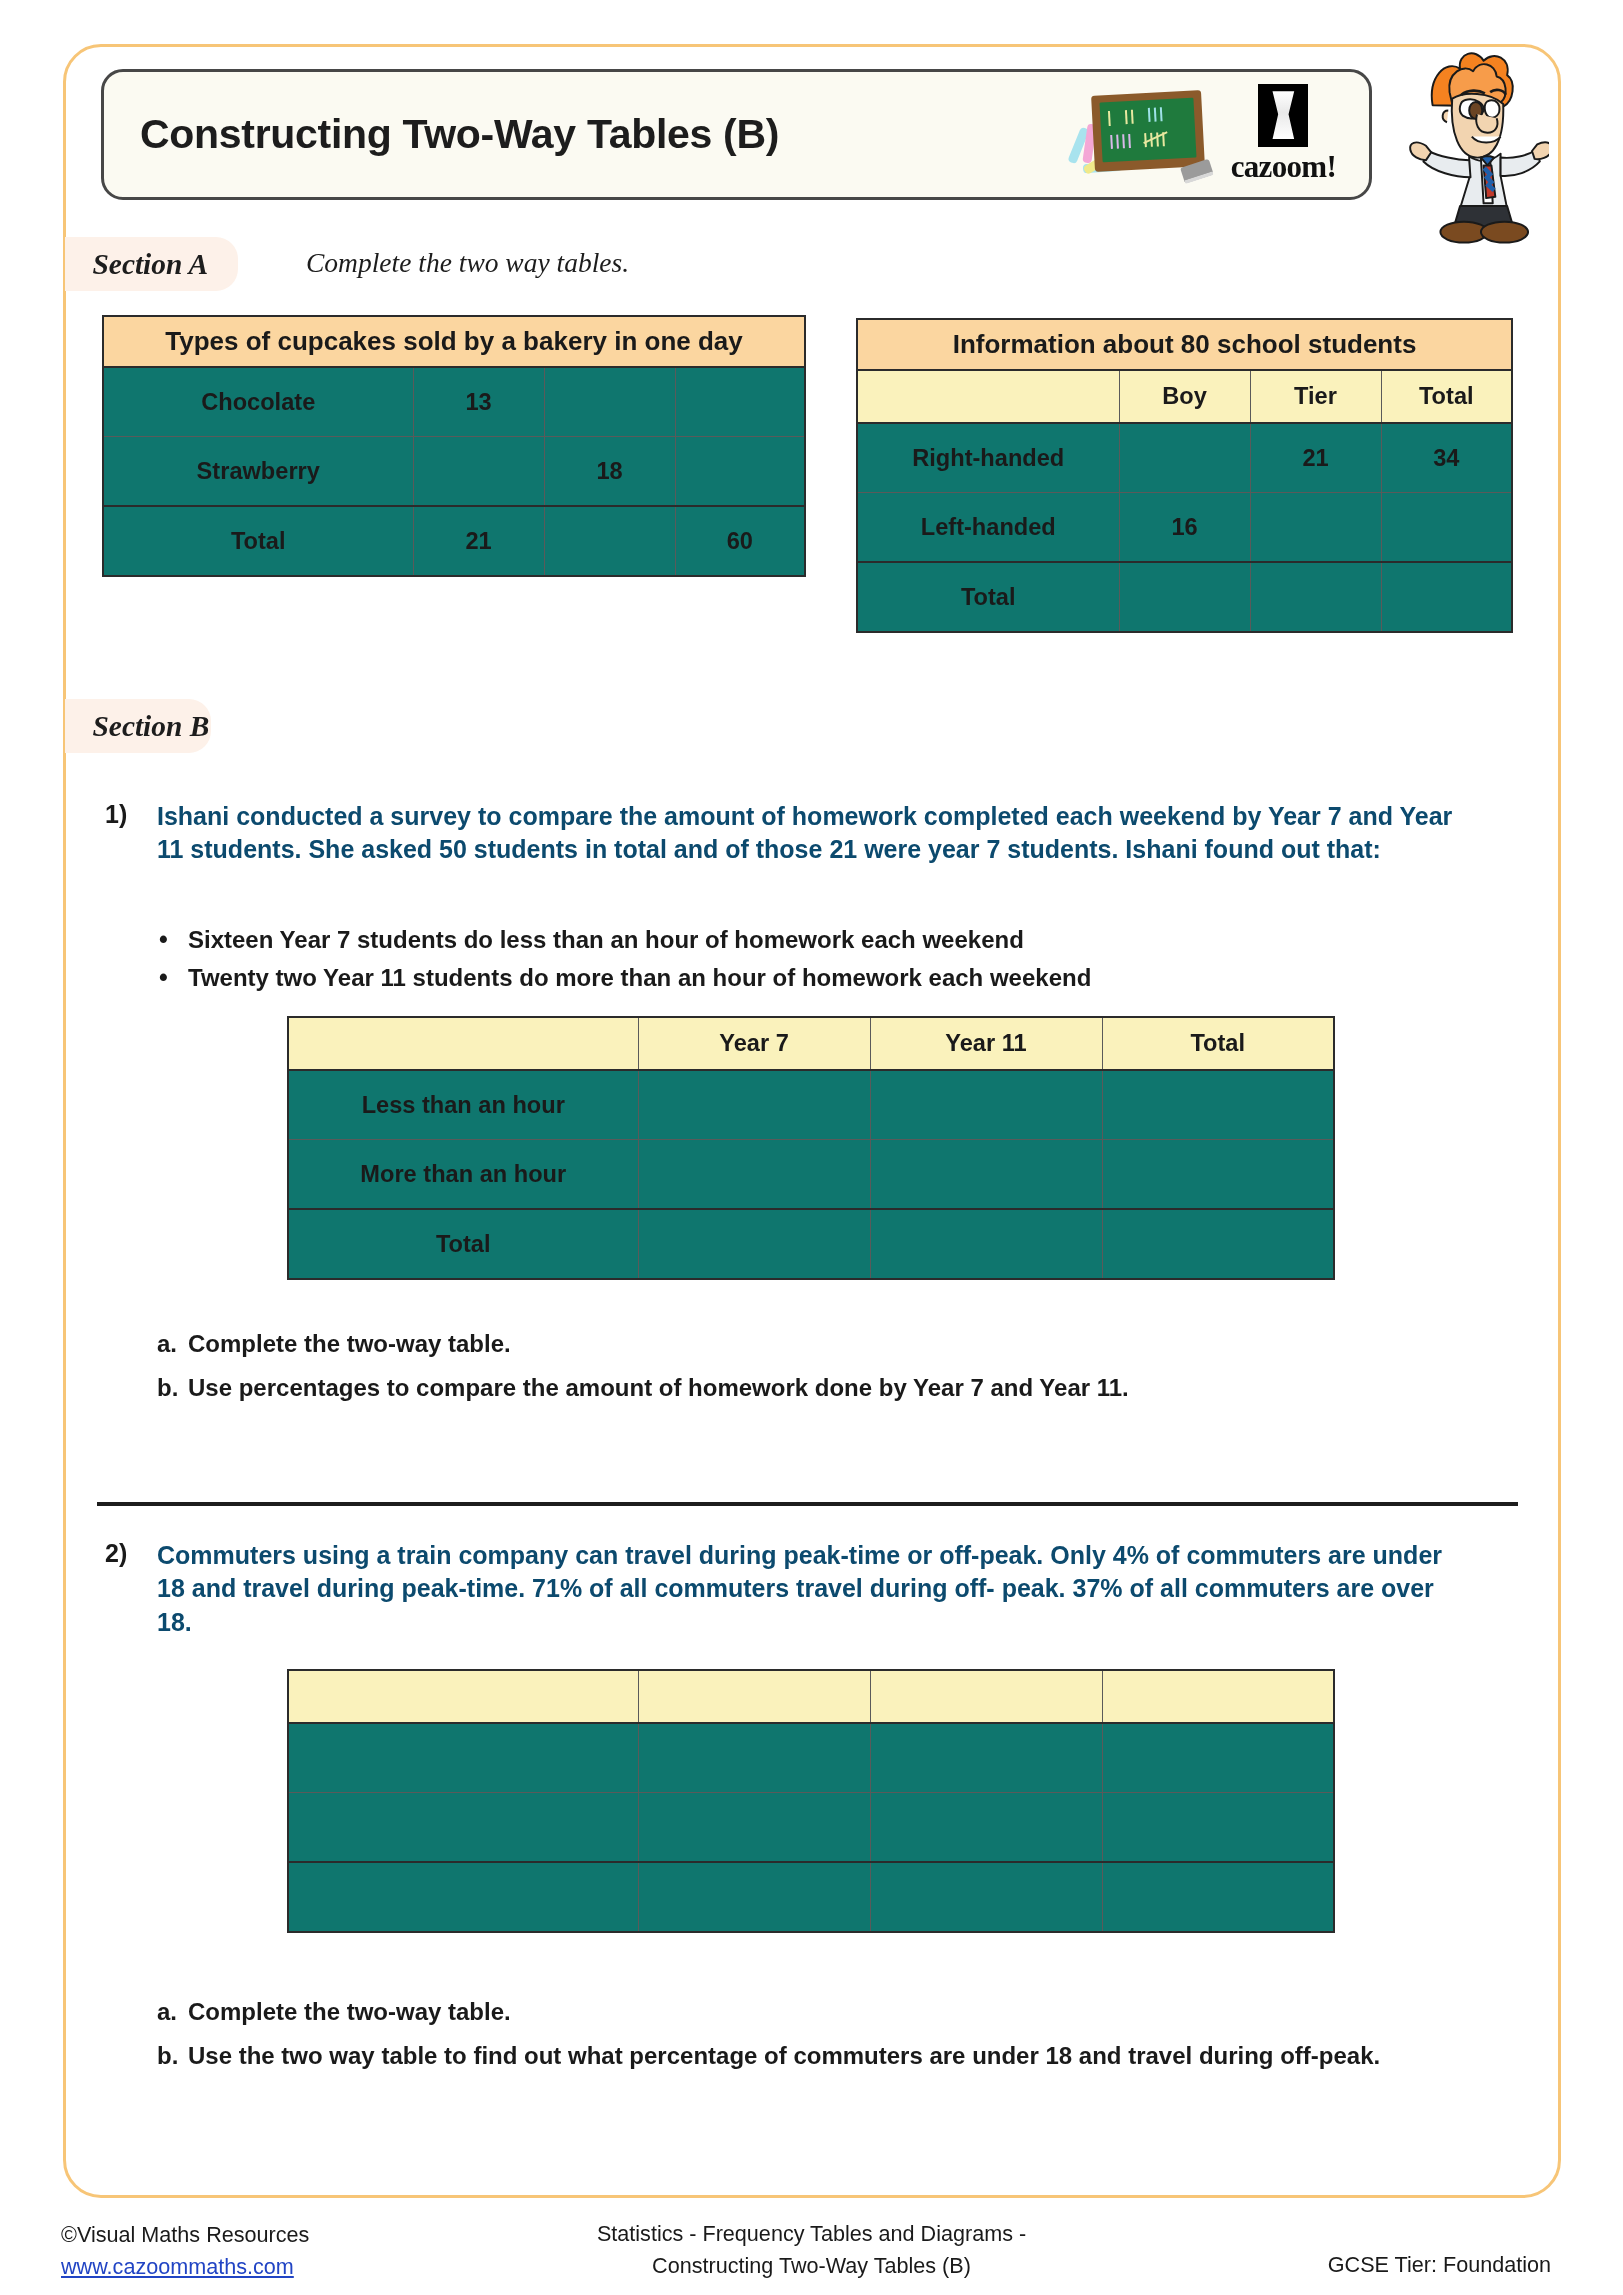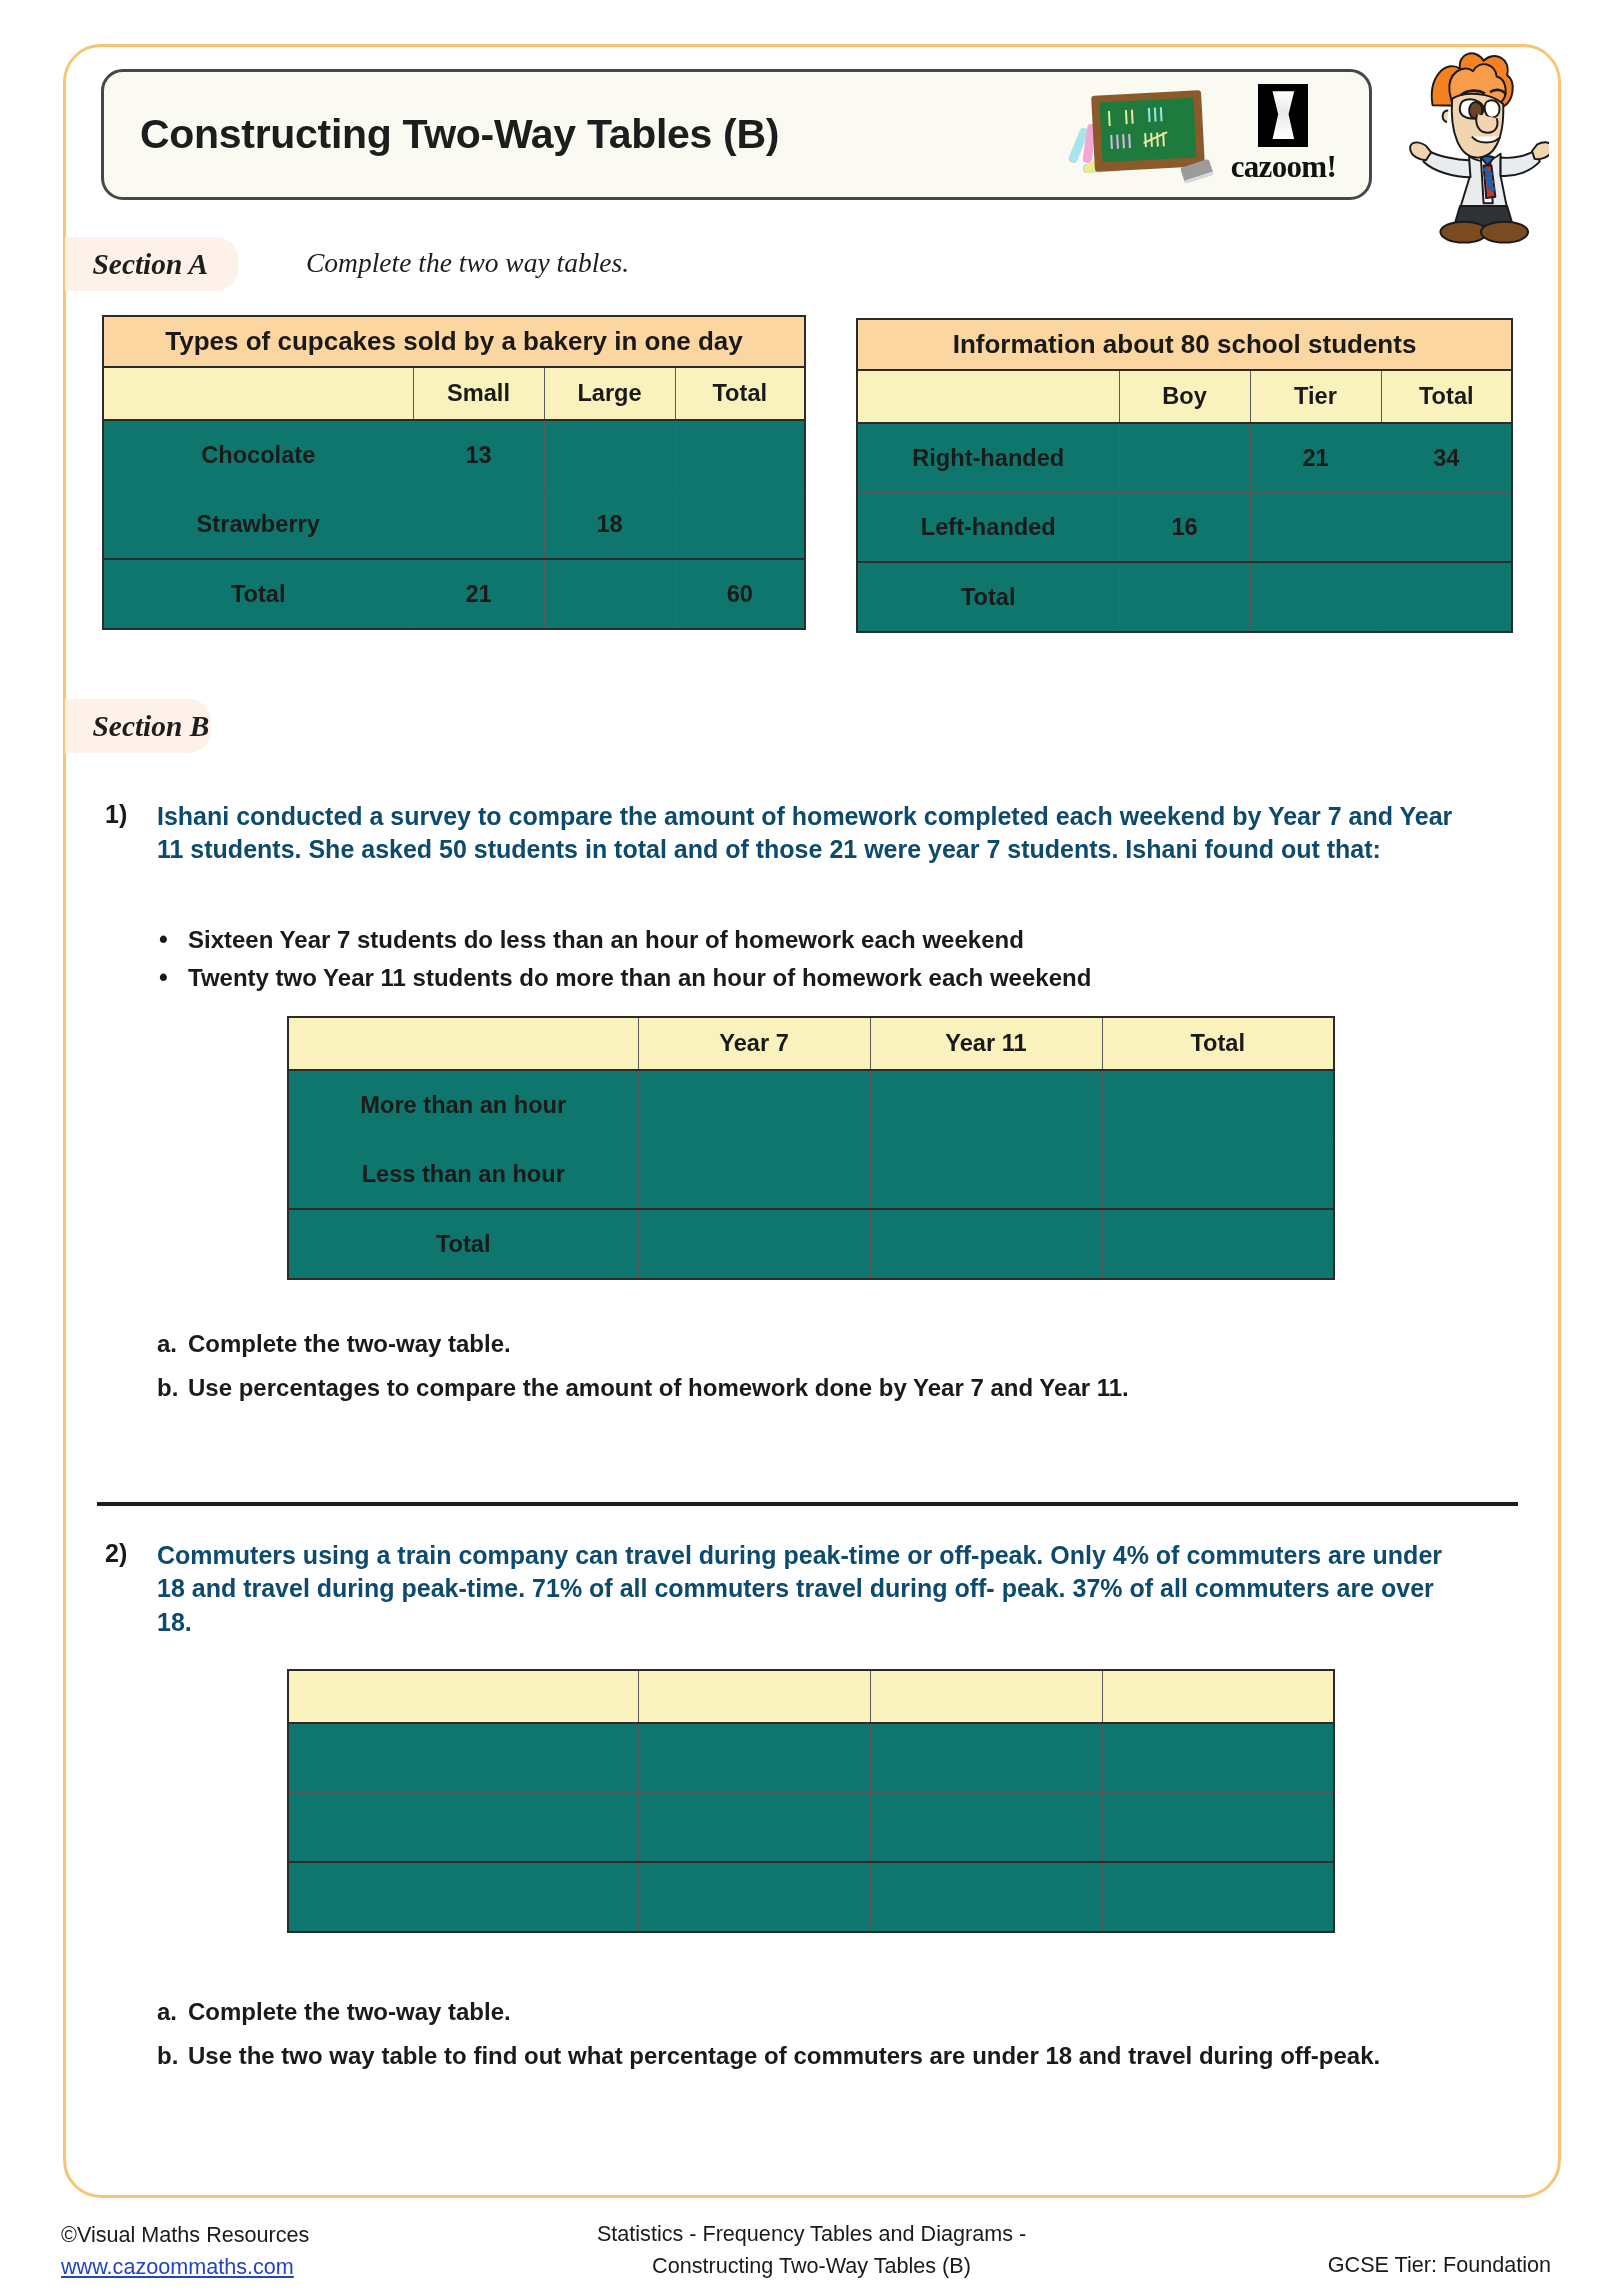--- a/index.html
+++ b/index.html
@@ -276,26 +276,20 @@
       <col style="width:310px">
       <col style="width:131px">
       <col style="width:131px">
       <col style="width:130px">
     </colgroup>
   <tbody>
     <tr>
       <td class="title" colspan="4">Types of cupcakes sold by a bakery in one day</td>
     </tr>
     <tr>
-      <td class="hdr corner edgeL"></td>
-      <td class="hdr">Small</td>
-      <td class="hdr">Large</td>
-      <td class="hdr edgeR">Total</td>
-    </tr>
-    <tr>
       <td class="body rowlabel edgeL">Chocolate</td>
       <td class="body">13</td>
       <td class="body"></td>
       <td class="body edgeR"></td>
     </tr>
     <tr>
       <td class="body rowlabel edgeL">Strawberry</td>
       <td class="body"></td>
       <td class="body">18</td>
       <td class="body edgeR"></td>
@@ -367,27 +361,27 @@
       <col style="width:232px">
     </colgroup>
   <tbody>
     <tr>
       <td class="hdr corner edgeL"></td>
       <td class="hdr">Year 7</td>
       <td class="hdr">Year 11</td>
       <td class="hdr edgeR">Total</td>
     </tr>
     <tr>
+      <td class="body rowlabel edgeL">Less than an hour</td>
+      <td class="body"></td>
+      <td class="body"></td>
+      <td class="body edgeR"></td>
+    </tr>
+    <tr>
       <td class="body rowlabel edgeL">More than an hour</td>
-      <td class="body"></td>
-      <td class="body"></td>
-      <td class="body edgeR"></td>
-    </tr>
-    <tr>
-      <td class="body rowlabel edgeL">Less than an hour</td>
       <td class="body"></td>
       <td class="body"></td>
       <td class="body edgeR"></td>
     </tr>
     <tr class="totalrow">
       <td class="body lastrow edgeL">Total</td>
       <td class="body lastrow"></td>
       <td class="body lastrow"></td>
       <td class="body lastrow edgeR"></td>
     </tr>

